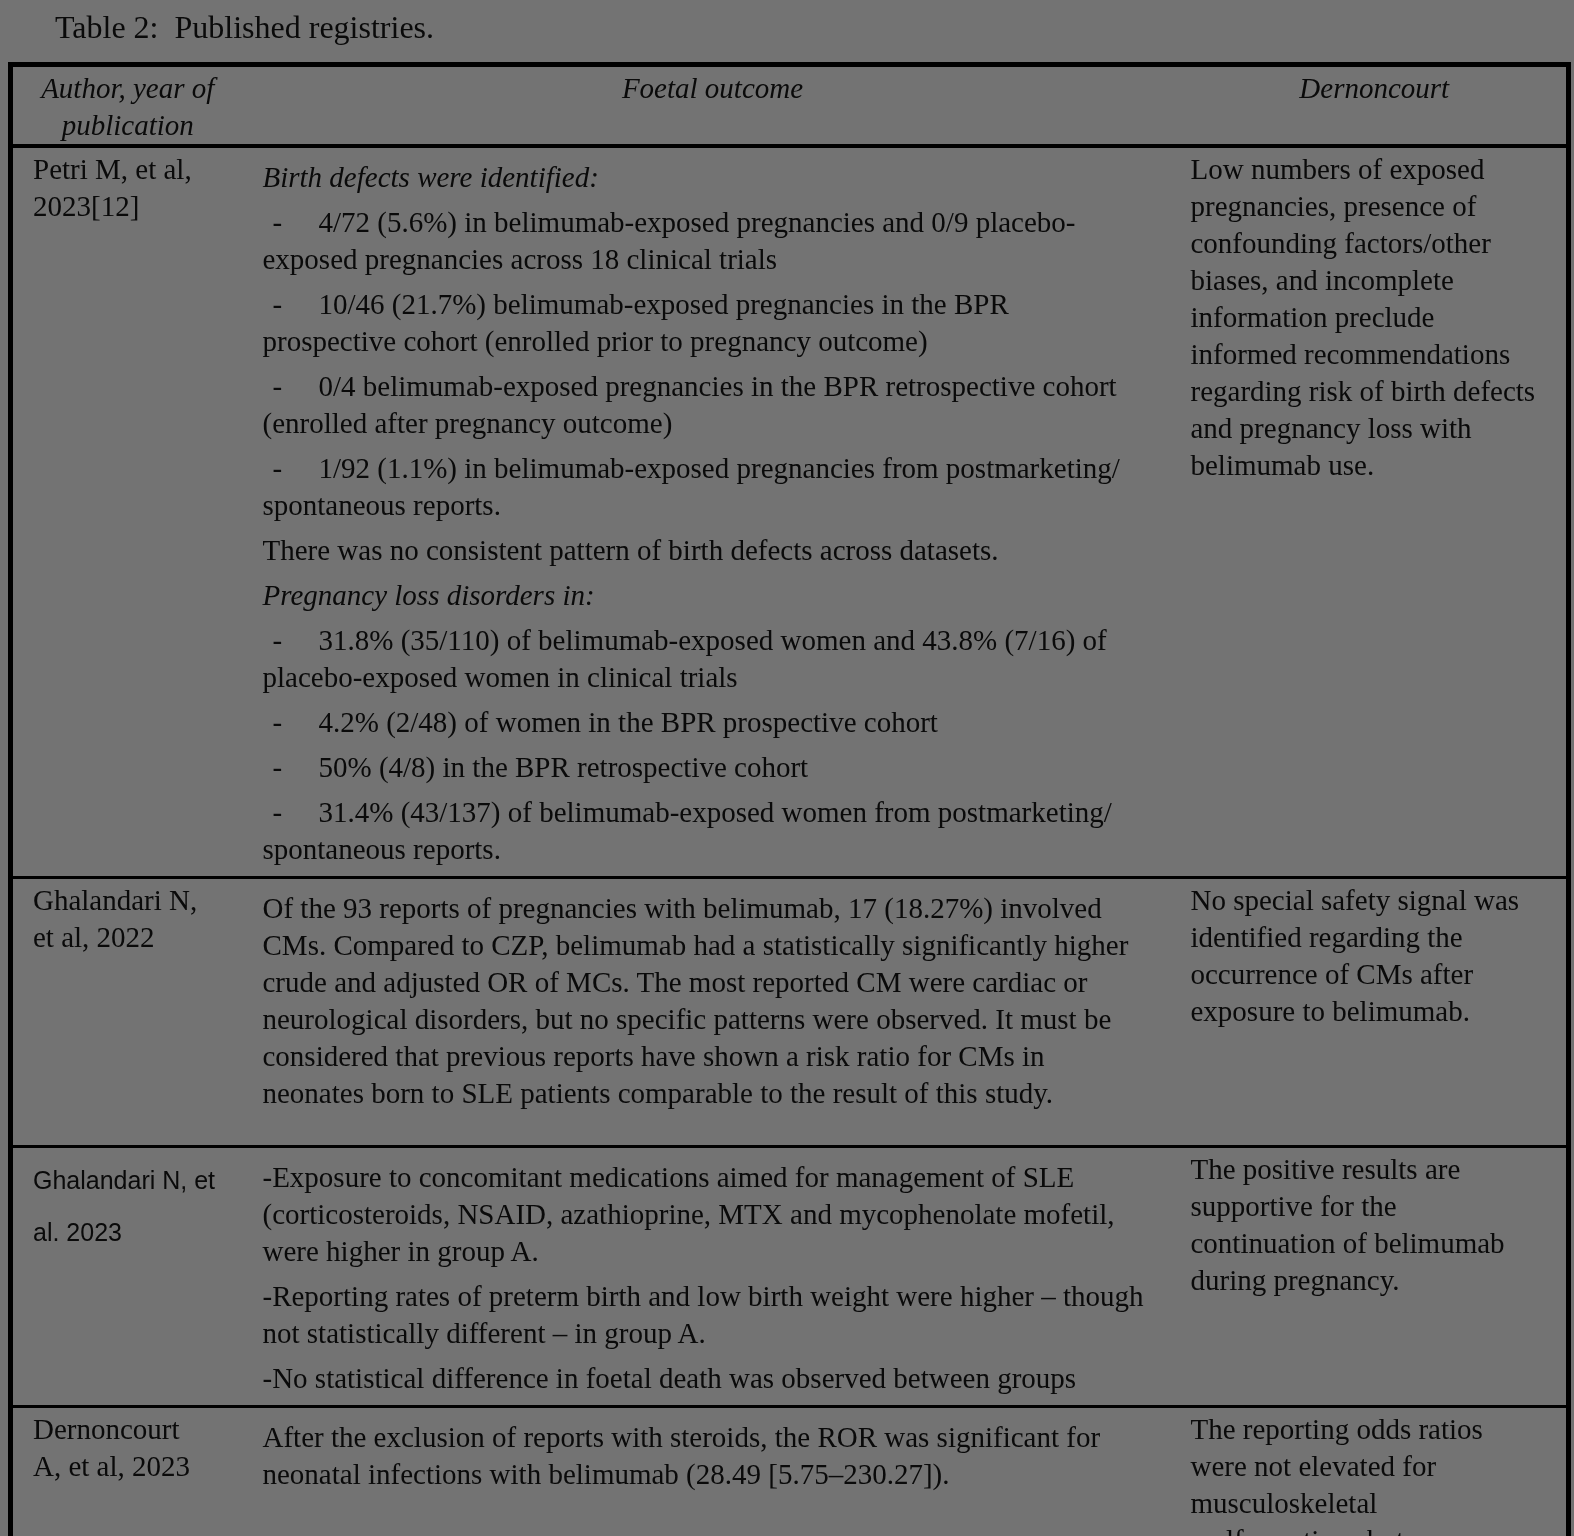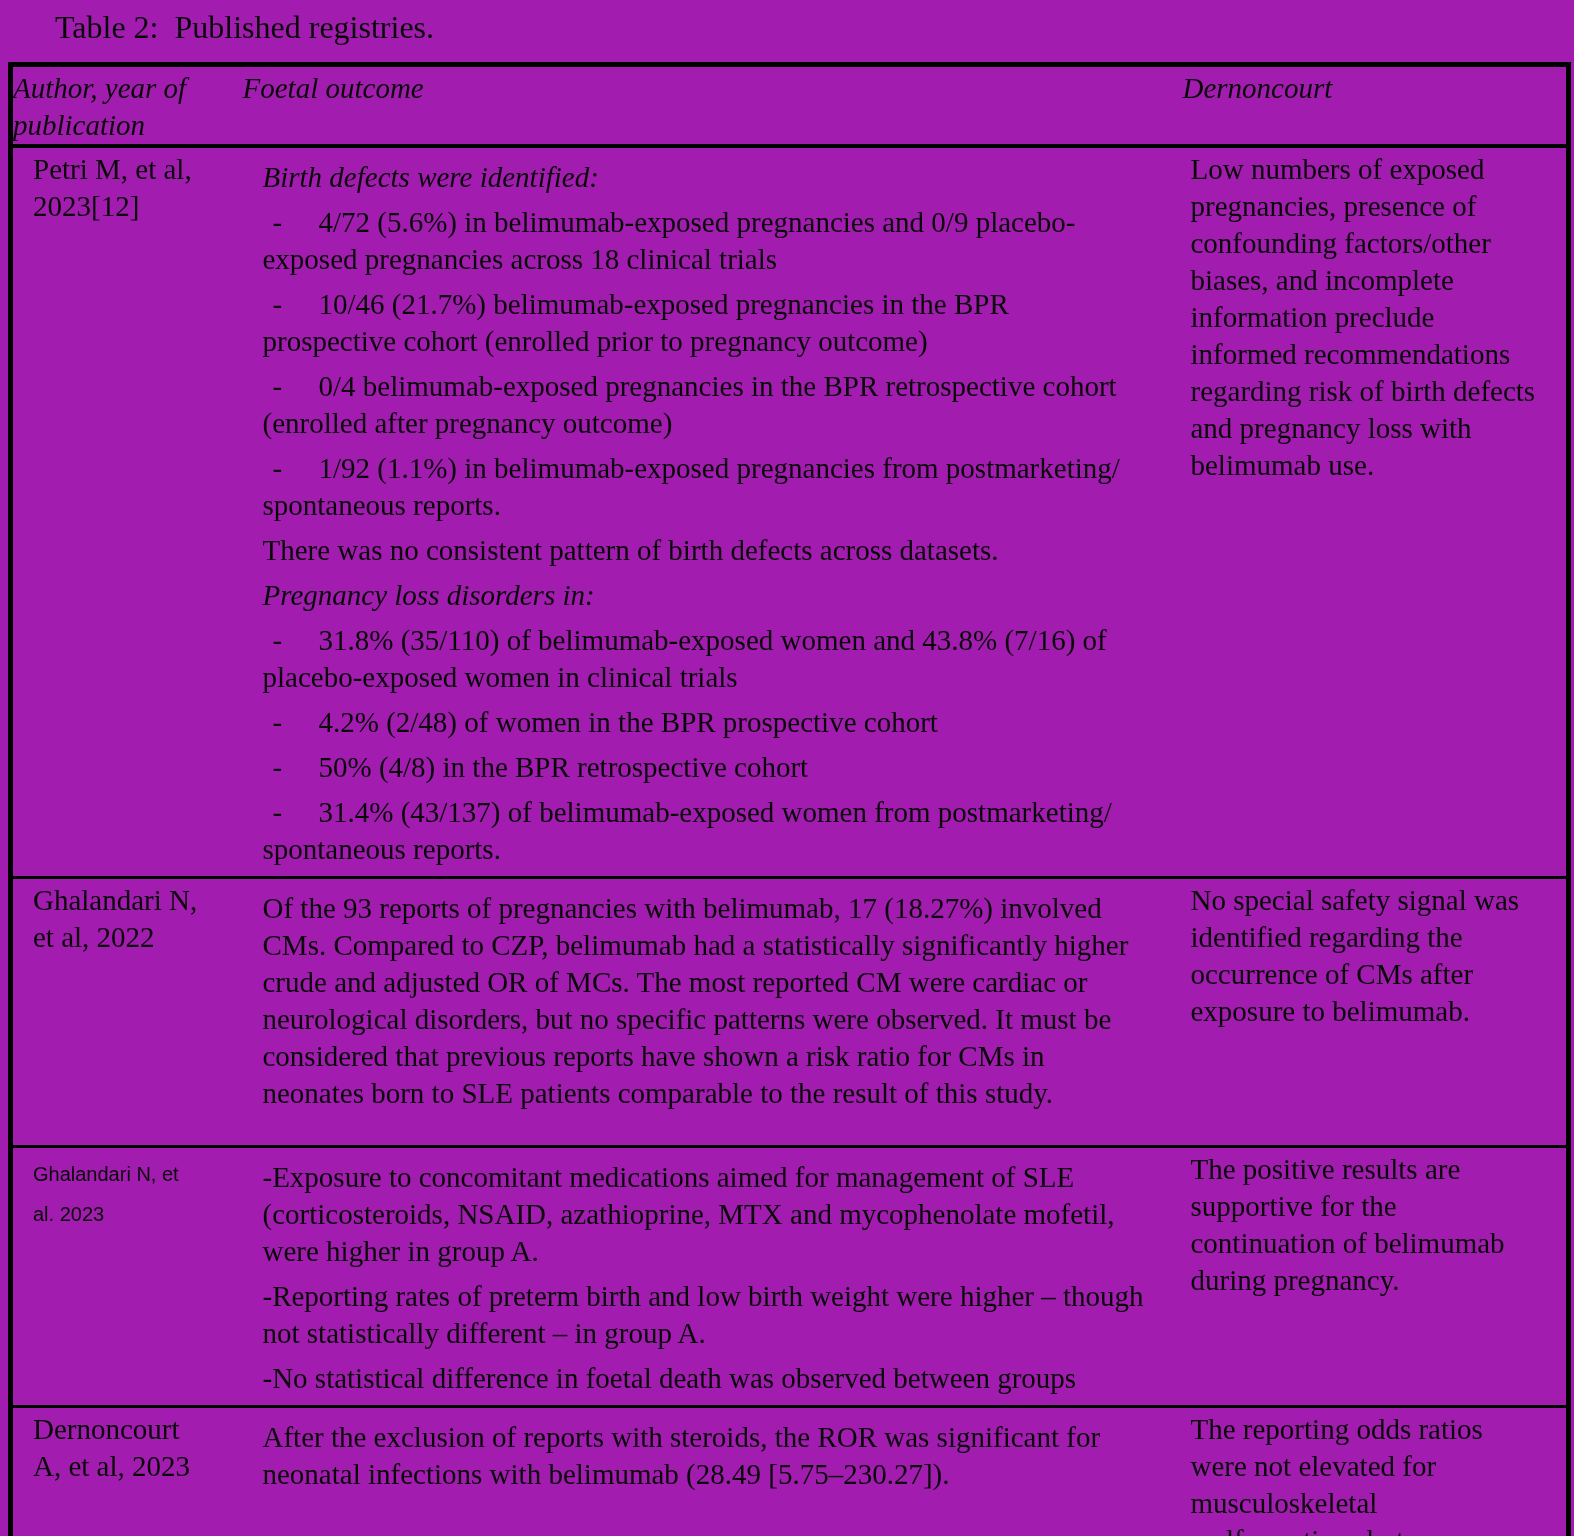--- a/index.html
+++ b/index.html
@@ -9,21 +9,21 @@
     width: 1574px;
     height: 1536px;
     overflow: hidden;
     font-family: "Liberation Serif", "DejaVu Serif", serif;
     color: #0a0a0a;
   }
   .page {
     position: relative;
     width: 1574px;
     height: 1536px;
-    background: #a21caf;
+    background: #737373;
   }
   .caption {
     position: absolute;
     left: 55px;
     top: 6px;
     font-size: 32px;
     line-height: 42px;
     white-space: pre;
   }
   table.registry {
@@ -42,41 +42,41 @@
   th, td {
     vertical-align: top;
     font-size: 29px;
     line-height: 37px;
     font-weight: normal;
     box-sizing: border-box;
     padding: 0;
   }
   thead th {
     font-style: italic;
-    text-align: left;
+    text-align: center;
     height: 73px;
     padding-top: 3px;
     border-bottom: 4px solid #000;
   }
   tbody td { border-bottom: 3px solid #000; }
   tbody tr:last-child td { border-bottom: none; }
 
   tbody tr:nth-child(1) td { height: 629px; }
   tbody tr:nth-child(2) td { height: 269px; }
   tbody tr:nth-child(3) td { height: 255px; }
   tbody tr:nth-child(4) td { height: 225px; }
 
   td.author {
     padding: 3px 8px 0 20px;
     white-space: pre-line;
   }
   td.author.sans {
     font-family: "Liberation Sans", "DejaVu Sans", sans-serif;
-    font-size: 20px;
-    line-height: 40px;
+    font-size: 25px;
+    line-height: 52px;
     padding-top: 6px;
   }
   td.outcome { padding: 3px 26px 0 12px; }
   td.conclusions { padding: 3px 22px 0 8px; }
 
   p.para { margin: 8px; }
   p.italic { font-style: italic; }
   span.dash {
     display: inline-block;
     width: 56px;

